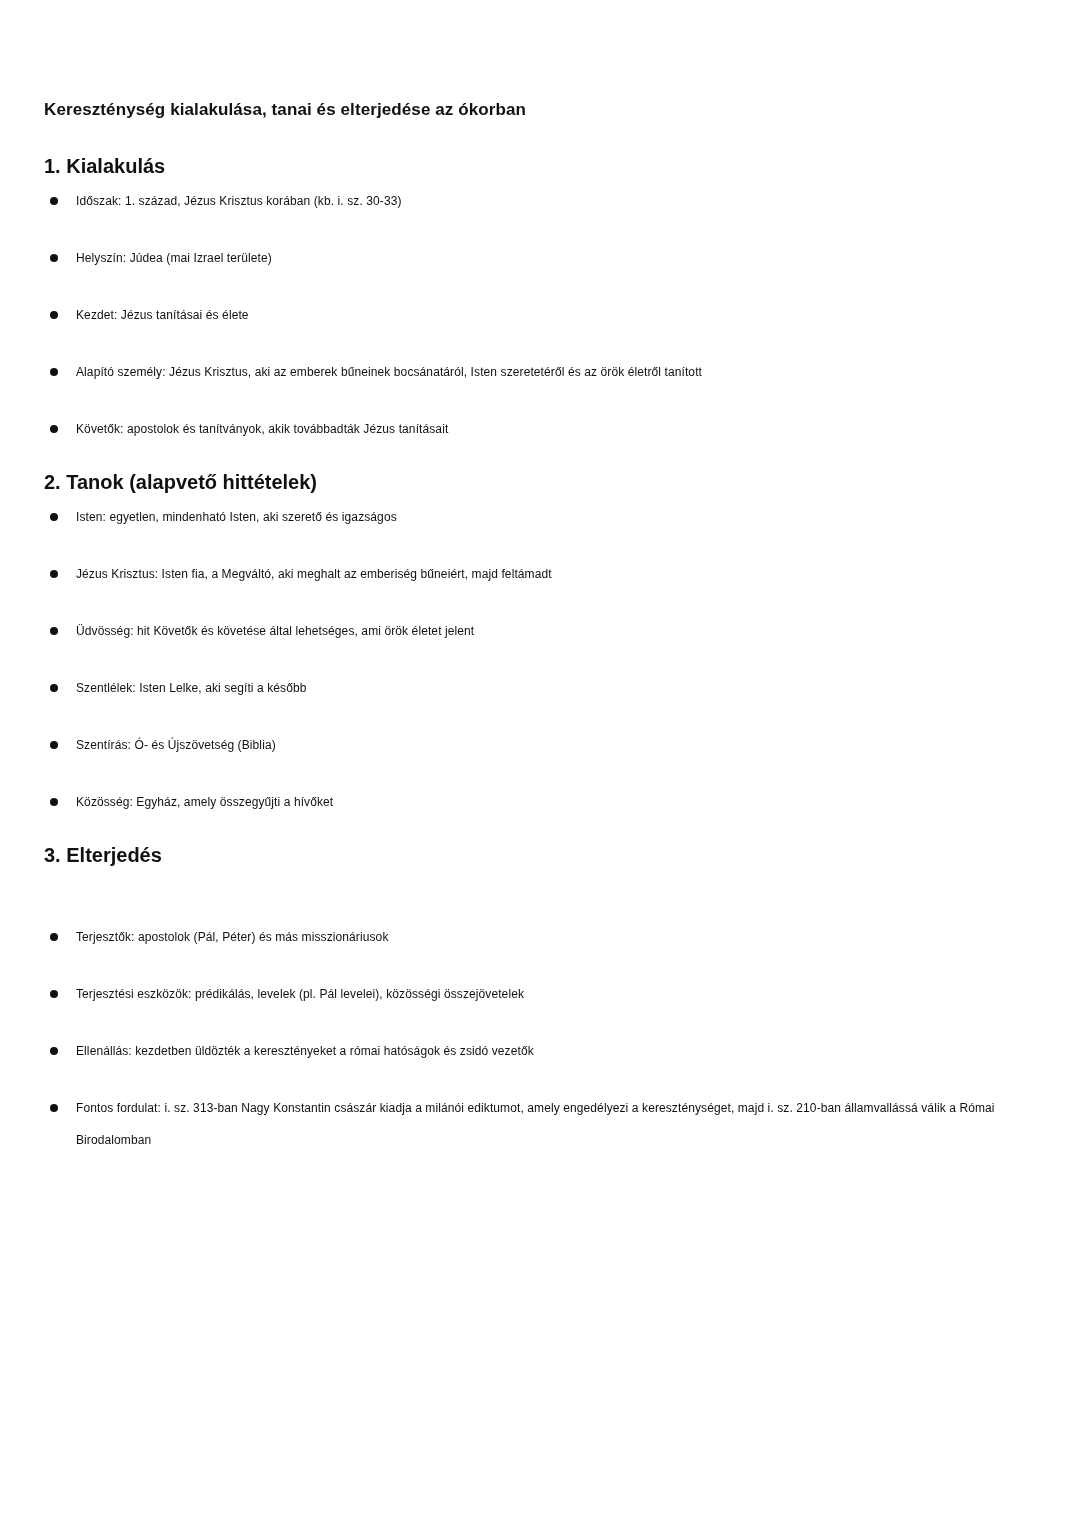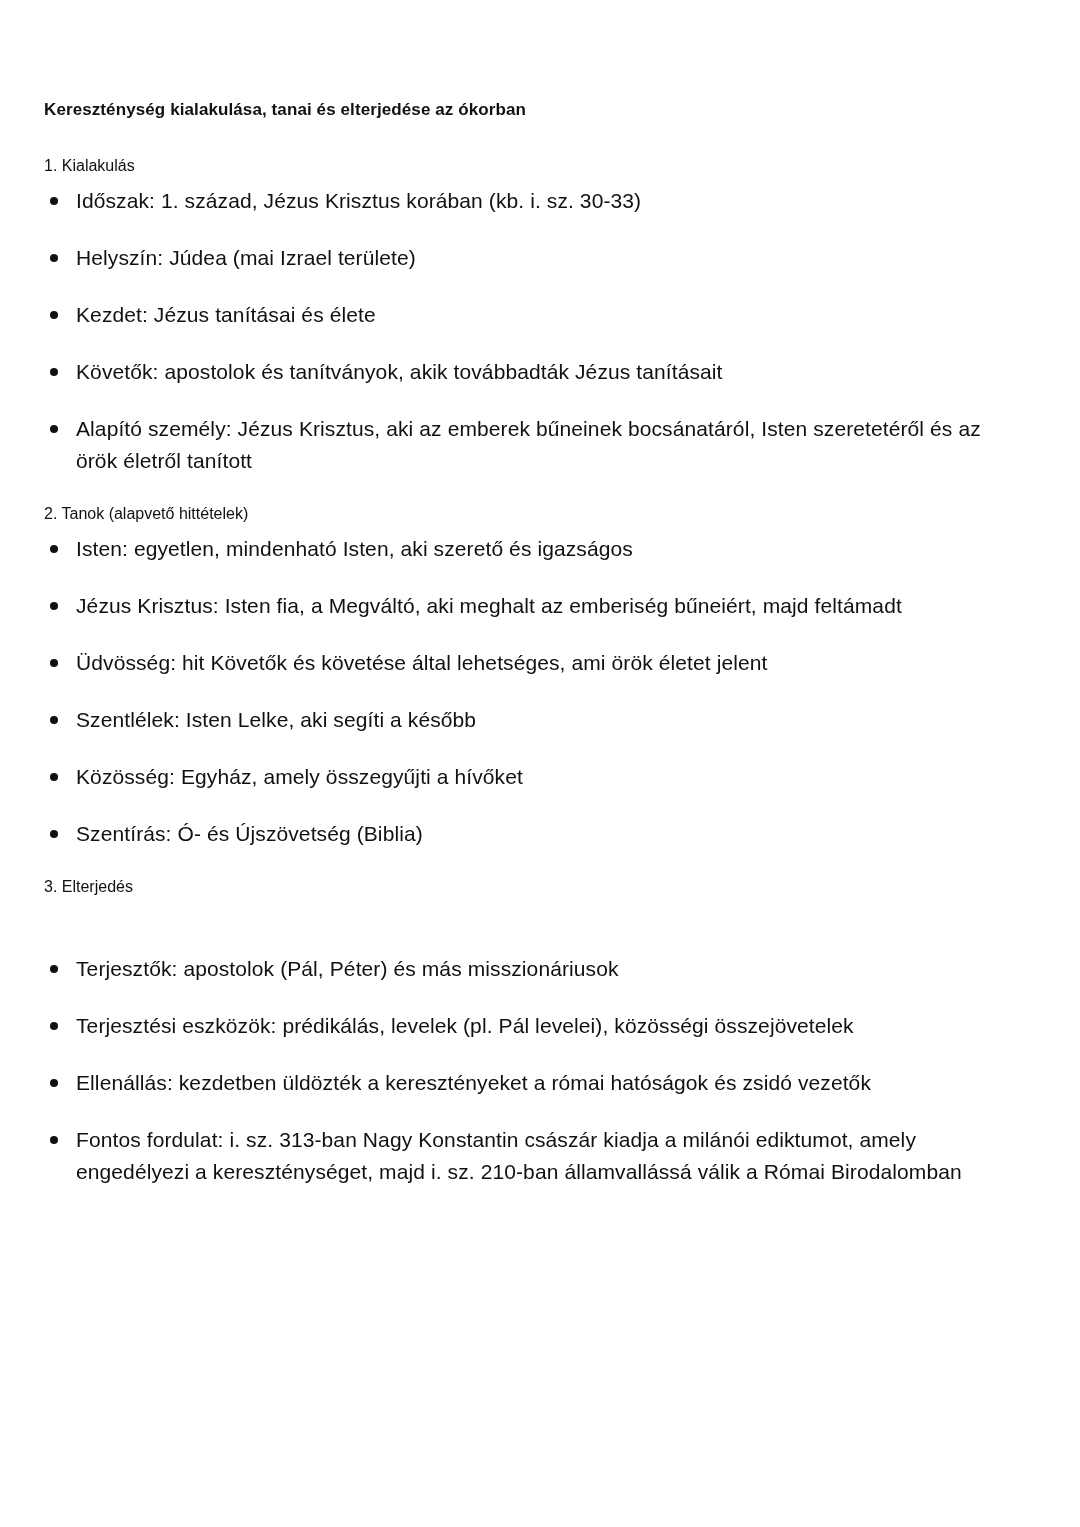--- a/index.html
+++ b/index.html
@@ -18,36 +18,36 @@
     background: #ffffff;
   }
   .doc-title {
     font-size: 17px;
     font-weight: 700;
     line-height: 24px;
     margin-bottom: 32px;
     letter-spacing: 0.1px;
   }
   .section-heading {
-    font-size: 16px;
-    font-weight: 400;
+    font-size: 20px;
+    font-weight: 700;
     line-height: 24px;
     margin-bottom: 7px;
   }
   .section-elterjedes .section-heading {
     margin-bottom: 54px;
   }
   ul.bullet-list {
     list-style: none;
     margin: 0 0 0 0;
   }
   ul.bullet-list li {
     position: relative;
     padding-left: 32px;
-    font-size: 21px;
+    font-size: 12px;
     line-height: 32px;
     margin-bottom: 25px;
     max-width: 962px;
     letter-spacing: 0.1px;
   }
   .bullet-dot {
     position: absolute;
     left: 6px;
     top: 12px;
     width: 8px;
@@ -62,34 +62,34 @@
 <div class="page">
 
   <h1 class="doc-title">Kereszténység kialakulása, tanai és elterjedése az ókorban</h1>
 
   <section class="section section-kialakulas">
     <h2 class="section-heading">1. Kialakulás</h2>
     <ul class="bullet-list">
       <li><span class="bullet-dot"></span><span>Időszak: 1. század, Jézus Krisztus korában (kb. i. sz. 30-33)</span></li>
       <li><span class="bullet-dot"></span><span>Helyszín: Júdea (mai Izrael területe)</span></li>
       <li><span class="bullet-dot"></span><span>Kezdet: Jézus tanításai és élete</span></li>
+      <li><span class="bullet-dot"></span><span>Alapító személy: Jézus Krisztus, aki az emberek bűneinek bocsánatáról, Isten szeretetéről és az örök életről tanított</span></li>
       <li><span class="bullet-dot"></span><span>Követők: apostolok és tanítványok, akik továbbadták Jézus tanításait</span></li>
-      <li><span class="bullet-dot"></span><span>Alapító személy: Jézus Krisztus, aki az emberek bűneinek bocsánatáról, Isten szeretetéről és az örök életről tanított</span></li>
     </ul>
   </section>
 
   <section class="section section-tanok">
     <h2 class="section-heading">2. Tanok (alapvető hittételek)</h2>
     <ul class="bullet-list">
       <li><span class="bullet-dot"></span><span>Isten: egyetlen, mindenható Isten, aki szerető és igazságos</span></li>
       <li><span class="bullet-dot"></span><span>Jézus Krisztus: Isten fia, a Megváltó, aki meghalt az emberiség bűneiért, majd feltámadt</span></li>
       <li><span class="bullet-dot"></span><span>Üdvösség: hit Követők és követése által lehetséges, ami örök életet jelent</span></li>
       <li><span class="bullet-dot"></span><span>Szentlélek: Isten Lelke, aki segíti a később</span></li>
+      <li><span class="bullet-dot"></span><span>Szentírás: Ó- és Újszövetség (Biblia)</span></li>
       <li><span class="bullet-dot"></span><span>Közösség: Egyház, amely összegyűjti a hívőket</span></li>
-      <li><span class="bullet-dot"></span><span>Szentírás: Ó- és Újszövetség (Biblia)</span></li>
     </ul>
   </section>
 
   <section class="section section-elterjedes">
     <h2 class="section-heading">3. Elterjedés</h2>
     <ul class="bullet-list">
       <li><span class="bullet-dot"></span><span>Terjesztők: apostolok (Pál, Péter) és más misszionáriusok</span></li>
       <li><span class="bullet-dot"></span><span>Terjesztési eszközök: prédikálás, levelek (pl. Pál levelei), közösségi összejövetelek</span></li>
       <li><span class="bullet-dot"></span><span>Ellenállás: kezdetben üldözték a keresztényeket a római hatóságok és zsidó vezetők</span></li>
       <li><span class="bullet-dot"></span><span>Fontos fordulat: i. sz. 313-ban Nagy Konstantin császár kiadja a milánói ediktumot, amely engedélyezi a kereszténységet, majd i. sz. 210-ban államvallássá válik a Római Birodalomban</span></li>

